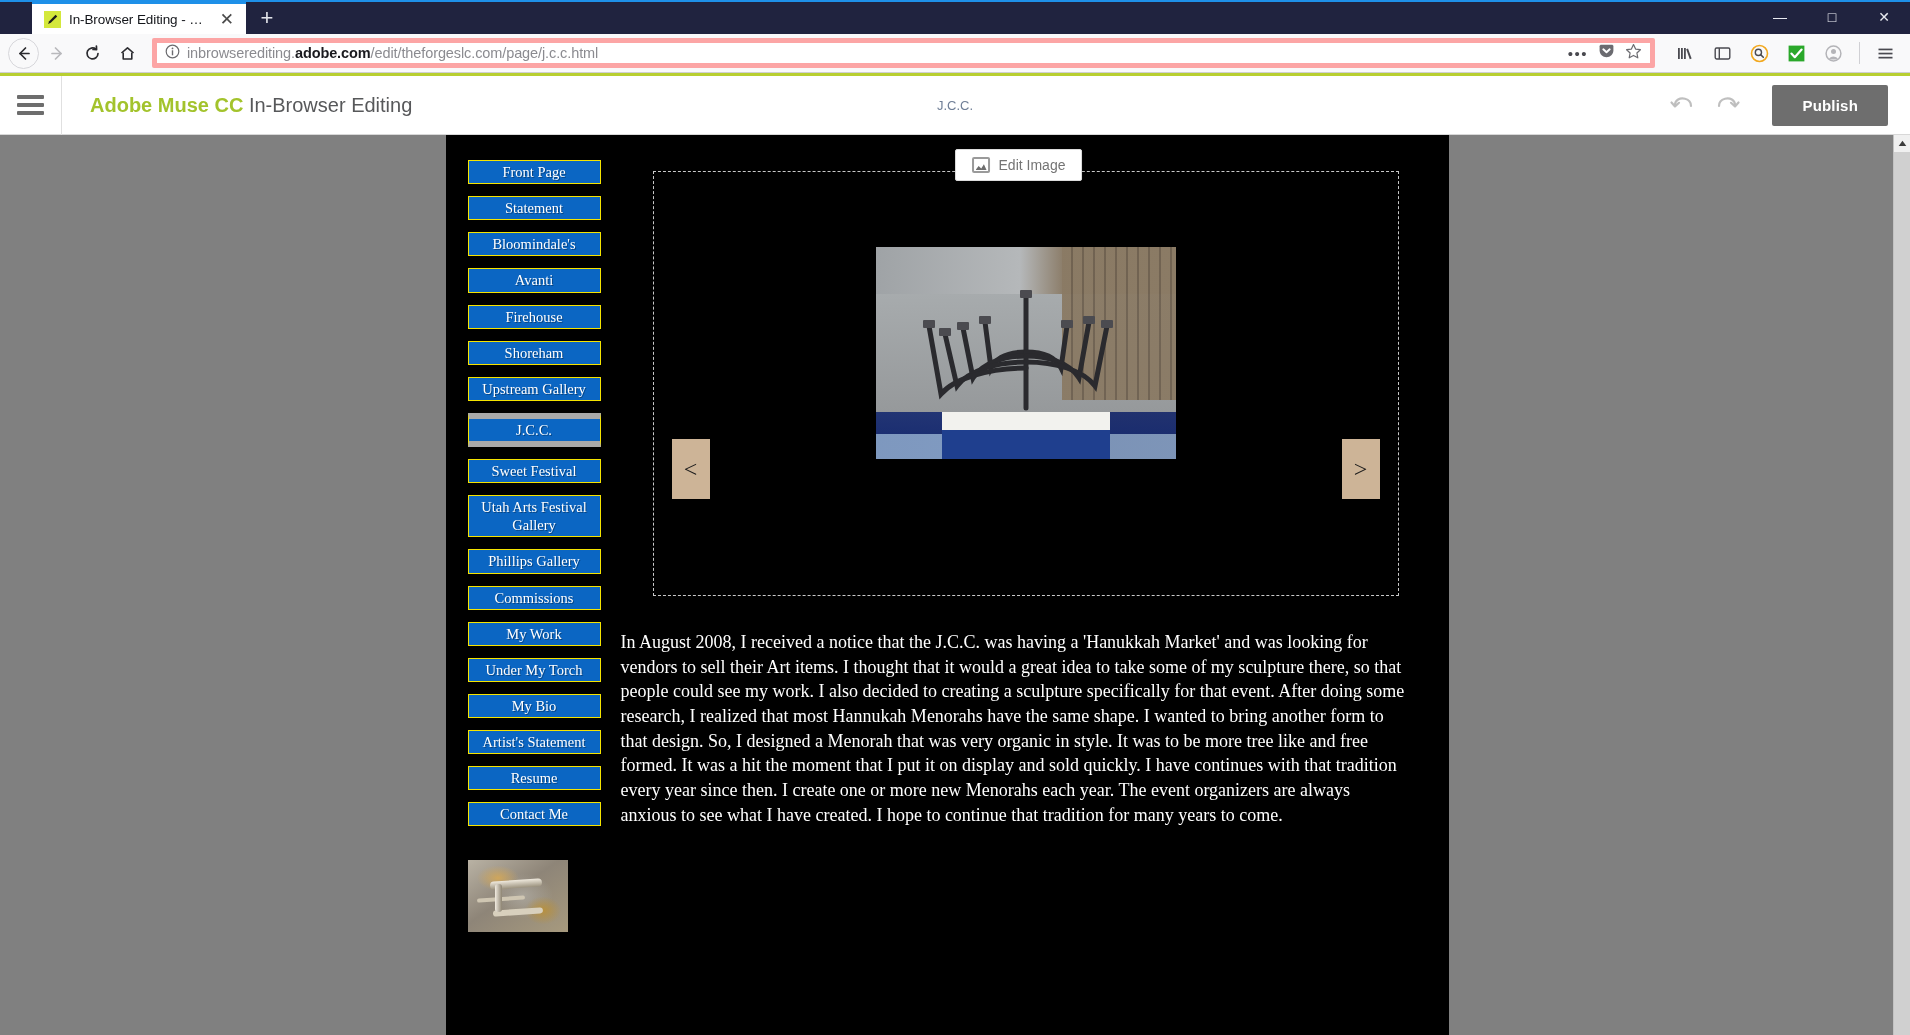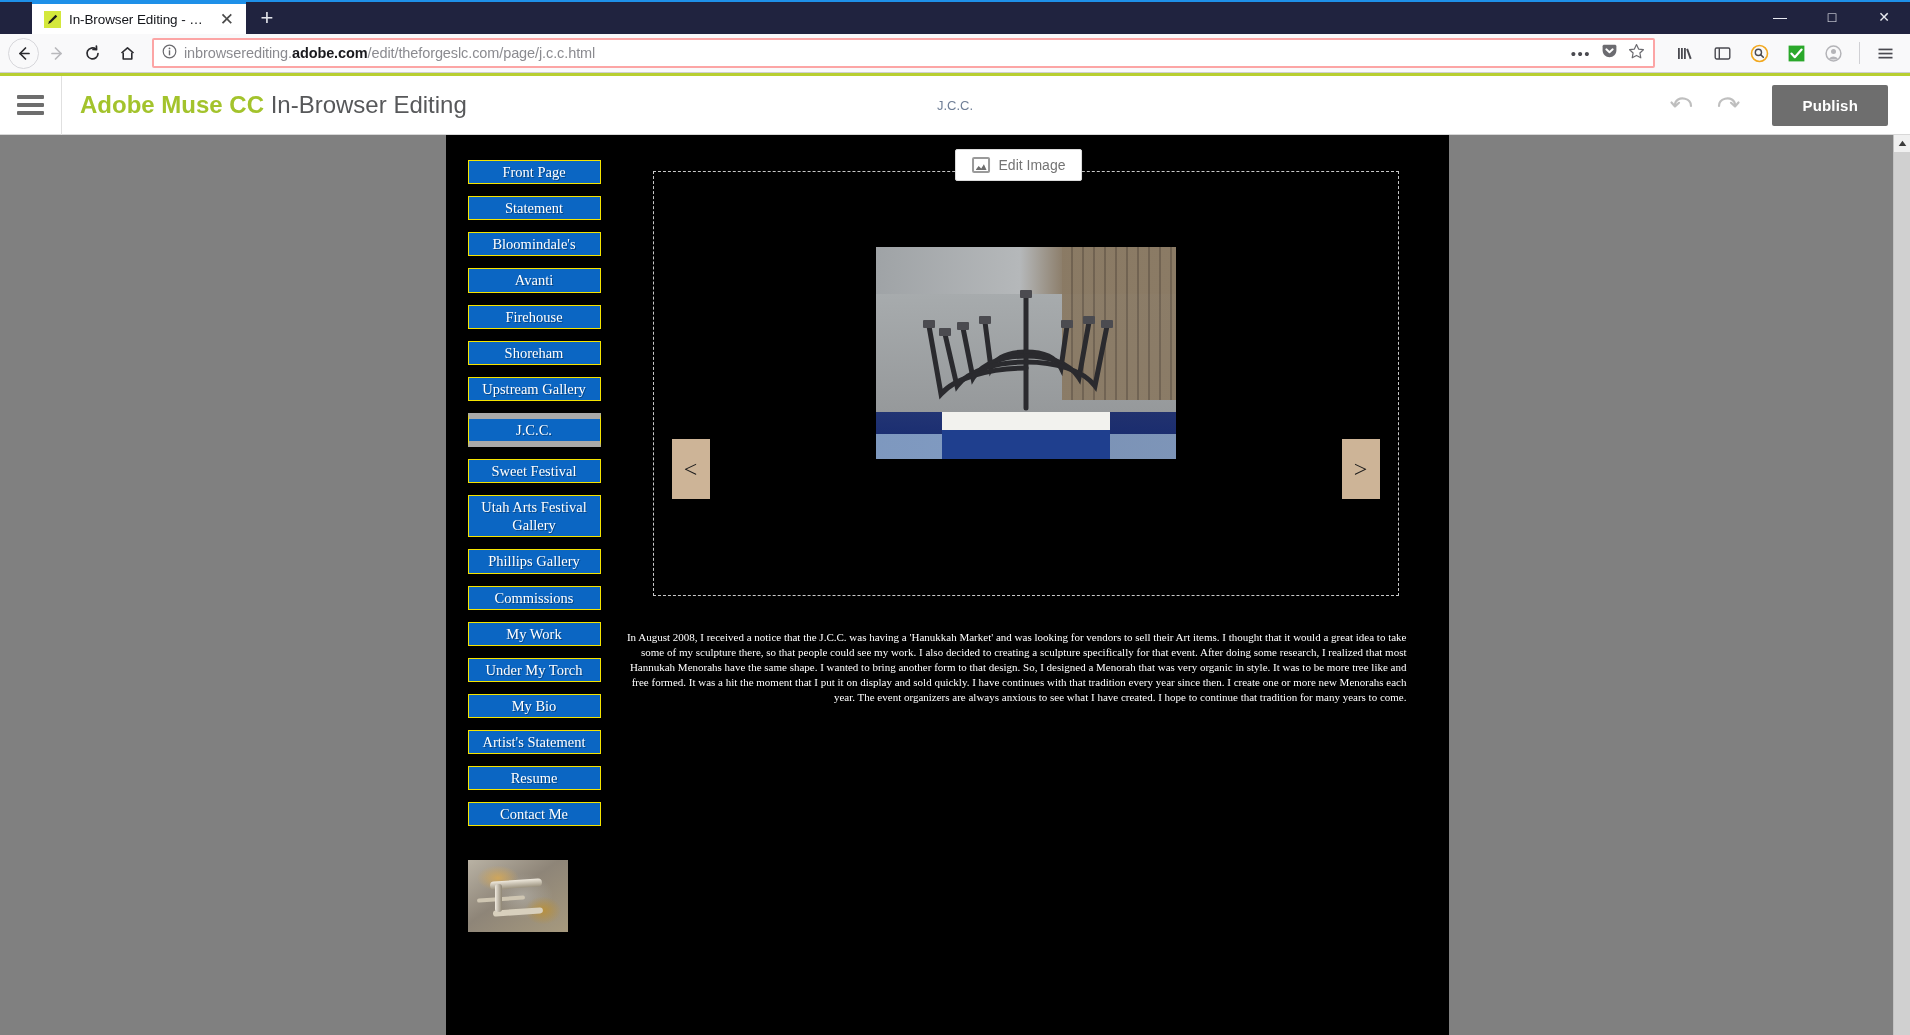--- a/index.html
+++ b/index.html
@@ -47,21 +47,21 @@
     padding: 0 8px; gap: 2px; flex: 0 0 39px; border-bottom: 1px solid #cfcfd3;
   }
   .navbtn {
     width: 33px; height: 33px; display: flex; align-items: center; justify-content: center;
     cursor: pointer; border-radius: 3px; color: #3c3c43;
   }
   .navbtn.disabled { color: #b9b9bc; }
   .navbtn.back { border: 1px solid #d7d7db; border-radius: 50%; width: 31px; height: 31px; }
 
   .urlbar {
-    flex: 1 1 auto; height: 30px; background: #fff; border: 2px solid #fca5a5; border-radius: 2px;
+    flex: 1 1 auto; height: 30px; background: #fff; border: 5px solid #fca5a5; border-radius: 2px;
     display: flex; align-items: center; padding: 0 6px 0 8px; margin: 0 6px; gap: 7px;
   }
   .url-info { color: #6a6a6e; font-size: 14px; flex: 0 0 auto; }
   .url-text { font-size: 14.5px; color: #8b8b90; flex: 1 1 auto; white-space: nowrap; letter-spacing: -0.1px; }
   .url-text b { color: #1a1a1e; font-weight: 700; }
   .url-icons { display: flex; align-items: center; gap: 10px; flex: 0 0 auto; padding-right: 2px; }
   .dots { letter-spacing: 1.5px; color: #4a4a50; font-size: 15px; line-height: 0.6; }
 
   .toolicons { display: flex; align-items: center; gap: 4px; padding-left: 6px; }
   .toolicon {
@@ -73,21 +73,21 @@
   .muse-header {
     height: 62px; background: #fff; border-bottom: 1px solid #d8d8d8;
     display: flex; align-items: center; flex: 0 0 62px; position: relative;
     border-top: 3px solid #b8cf31;
   }
   .muse-burger {
     width: 62px; height: 59px; display: flex; flex-direction: column; align-items: center;
     justify-content: center; gap: 4px; border-right: 1px solid #e0e0e0; cursor: pointer;
   }
   .muse-burger span { display: block; width: 27px; height: 4px; background: #6d6d6d; border-radius: 1px; }
-  .muse-brand { font-size: 24px; margin-left: 18px; white-space: nowrap; }
+  .muse-brand { font-size: 20px; margin-left: 28px; white-space: nowrap; }
   .muse-brand .m1 { color: #a3c32c; font-weight: 700; }
   .muse-brand .m2 { color: #57585a; font-weight: 400; }
   .muse-pagename {
     position: absolute; left: 50%; transform: translateX(-50%);
     font-size: 13px; color: #6f7e96;
   }
   .muse-right { margin-left: auto; display: flex; align-items: center; gap: 6px; padding-right: 22px; }
   .muse-arrow { width: 40px; height: 40px; display: flex; align-items: center; justify-content: center; cursor: pointer; }
   .publish-btn {
     background: #6e6e6e; color: #fff; font-size: 15px; font-weight: 700;
@@ -190,22 +190,22 @@
     position: relative; background: #fff; flex: 0 0 18px;
   }
   .edit-image-tip .ei-icon::after {
     content:""; position:absolute; left:2px; bottom:1px; width:11px; height:7px;
     background: #6e6e6e;
     clip-path: polygon(0 100%, 28% 42%, 52% 78%, 76% 18%, 100% 100%);
   }
   .edit-image-tip .ei-label { font-size: 14px; color: #747474; white-space: nowrap; }
 
   .body-copy {
-    color: #fff; font-family: "Liberation Serif", serif; font-size: 11px;
-    line-height: 1.37; text-align: right; margin: 34px 22px 0 12px; padding-bottom: 30px;
+    color: #fff; font-family: "Liberation Serif", serif; font-size: 18px;
+    line-height: 1.37; text-align: left; margin: 34px 22px 0 12px; padding-bottom: 30px;
   }
 
   
   .scrollbar {
     position: absolute; right: 0; top: 0; width: 17px; height: 100%;
     background: #d0d0d0; border-left: 1px solid #c2c2c2;
     display: flex; flex-direction: column; align-items: center;
   }
   .sb-arrow {
     width: 17px; height: 17px; display: flex; align-items: center; justify-content: center;

